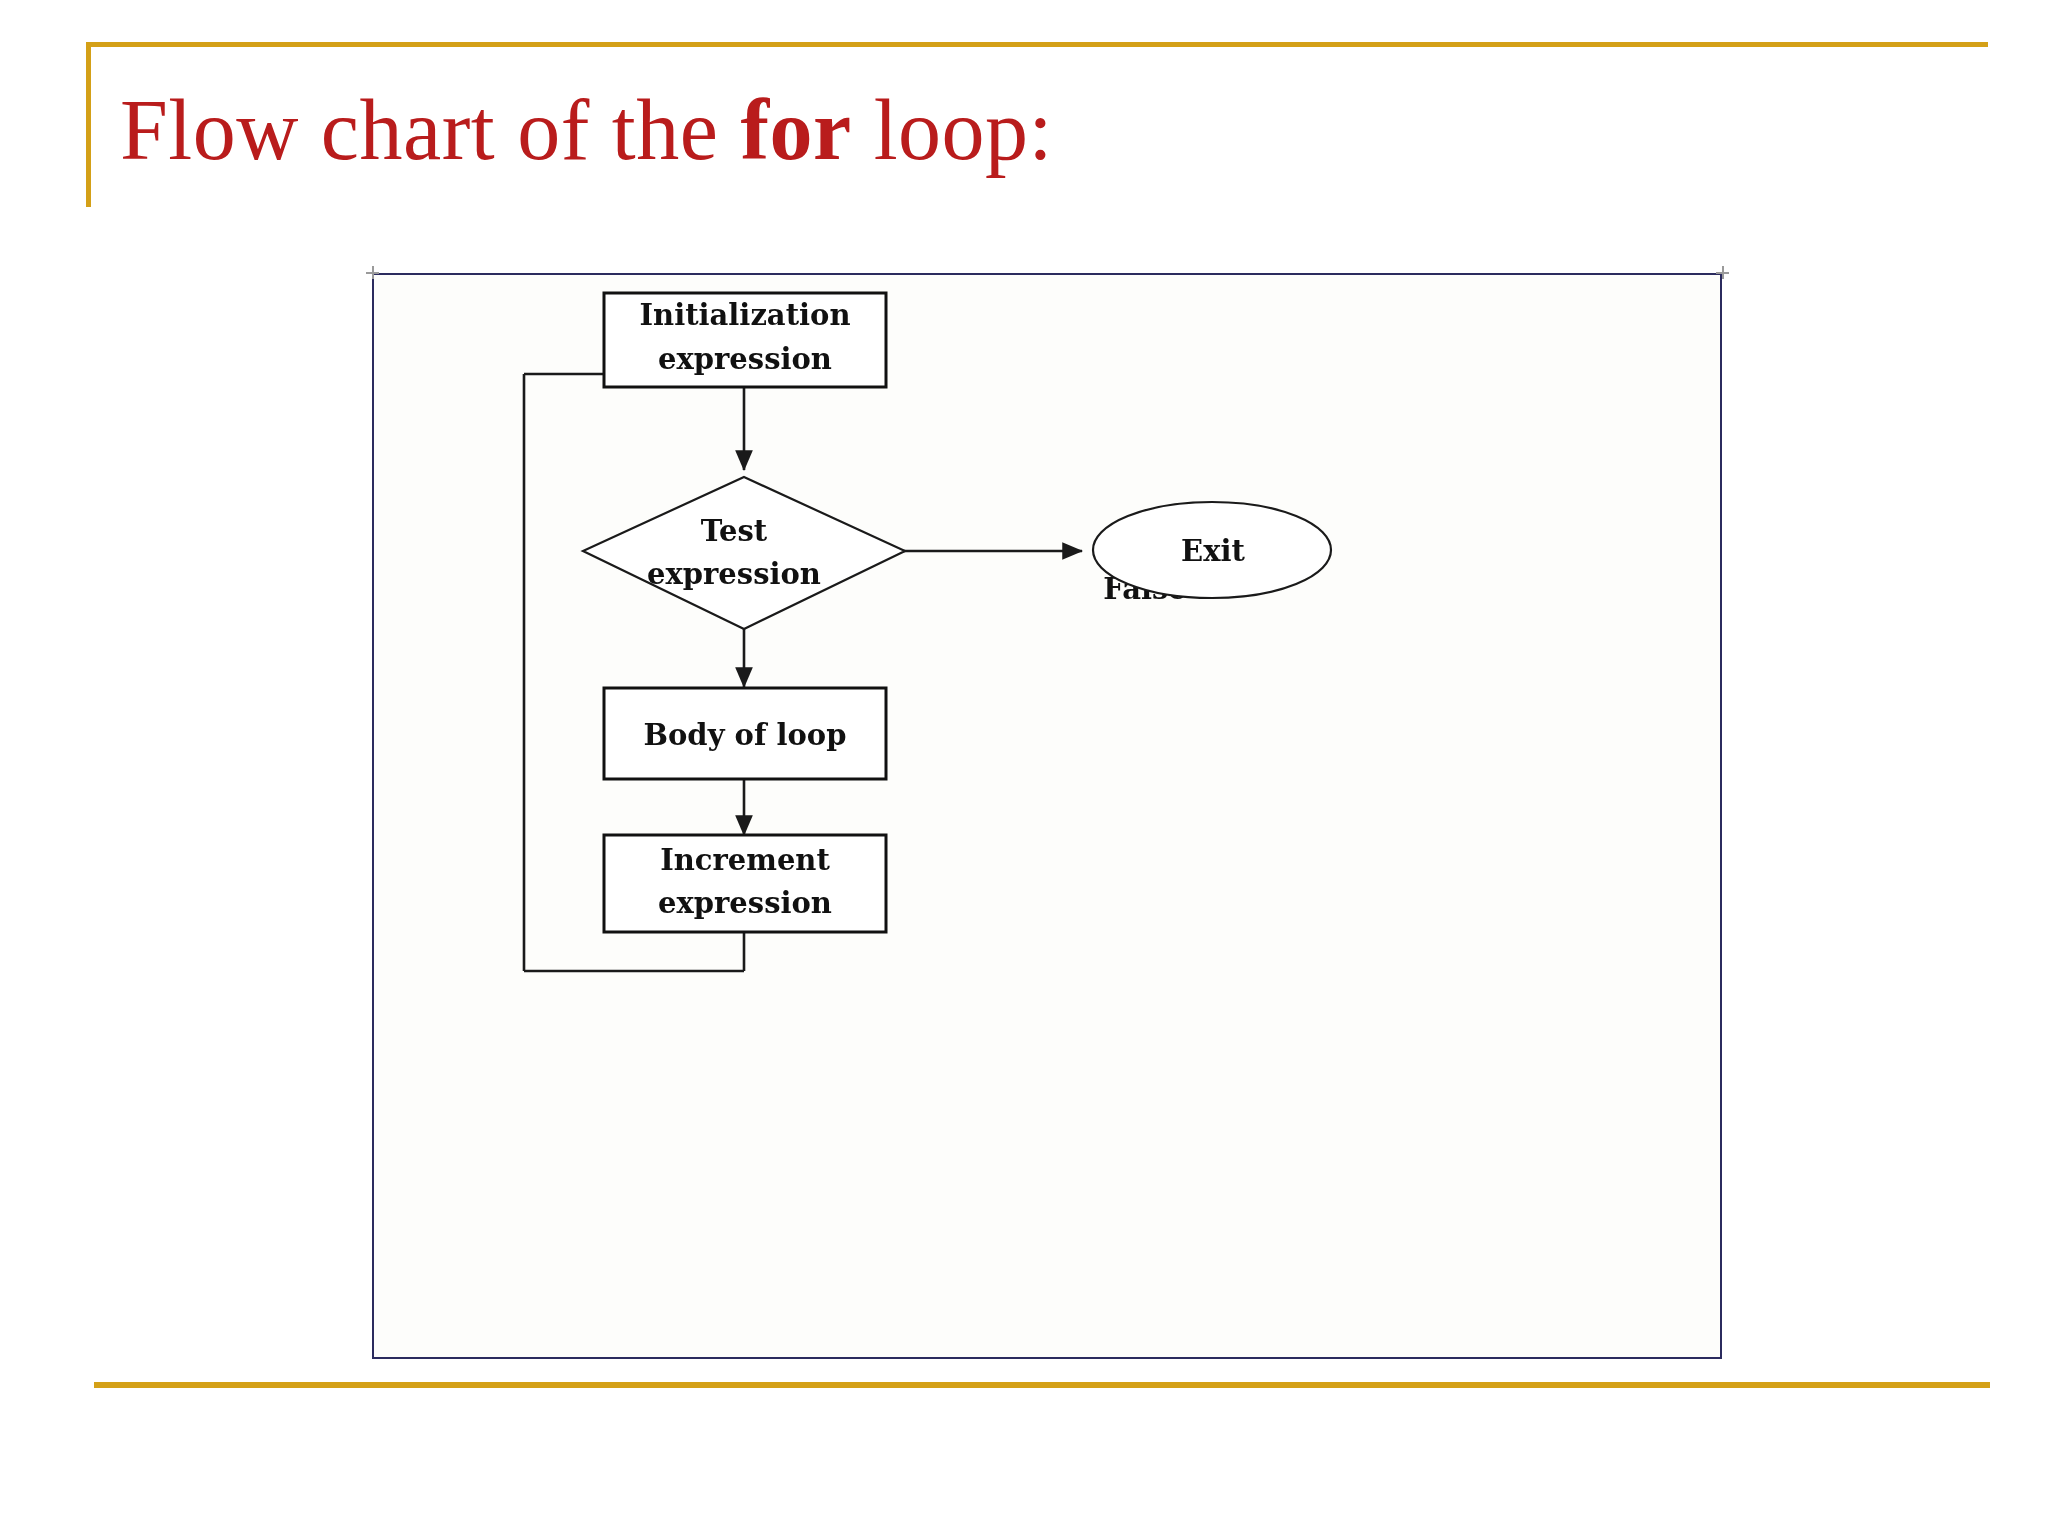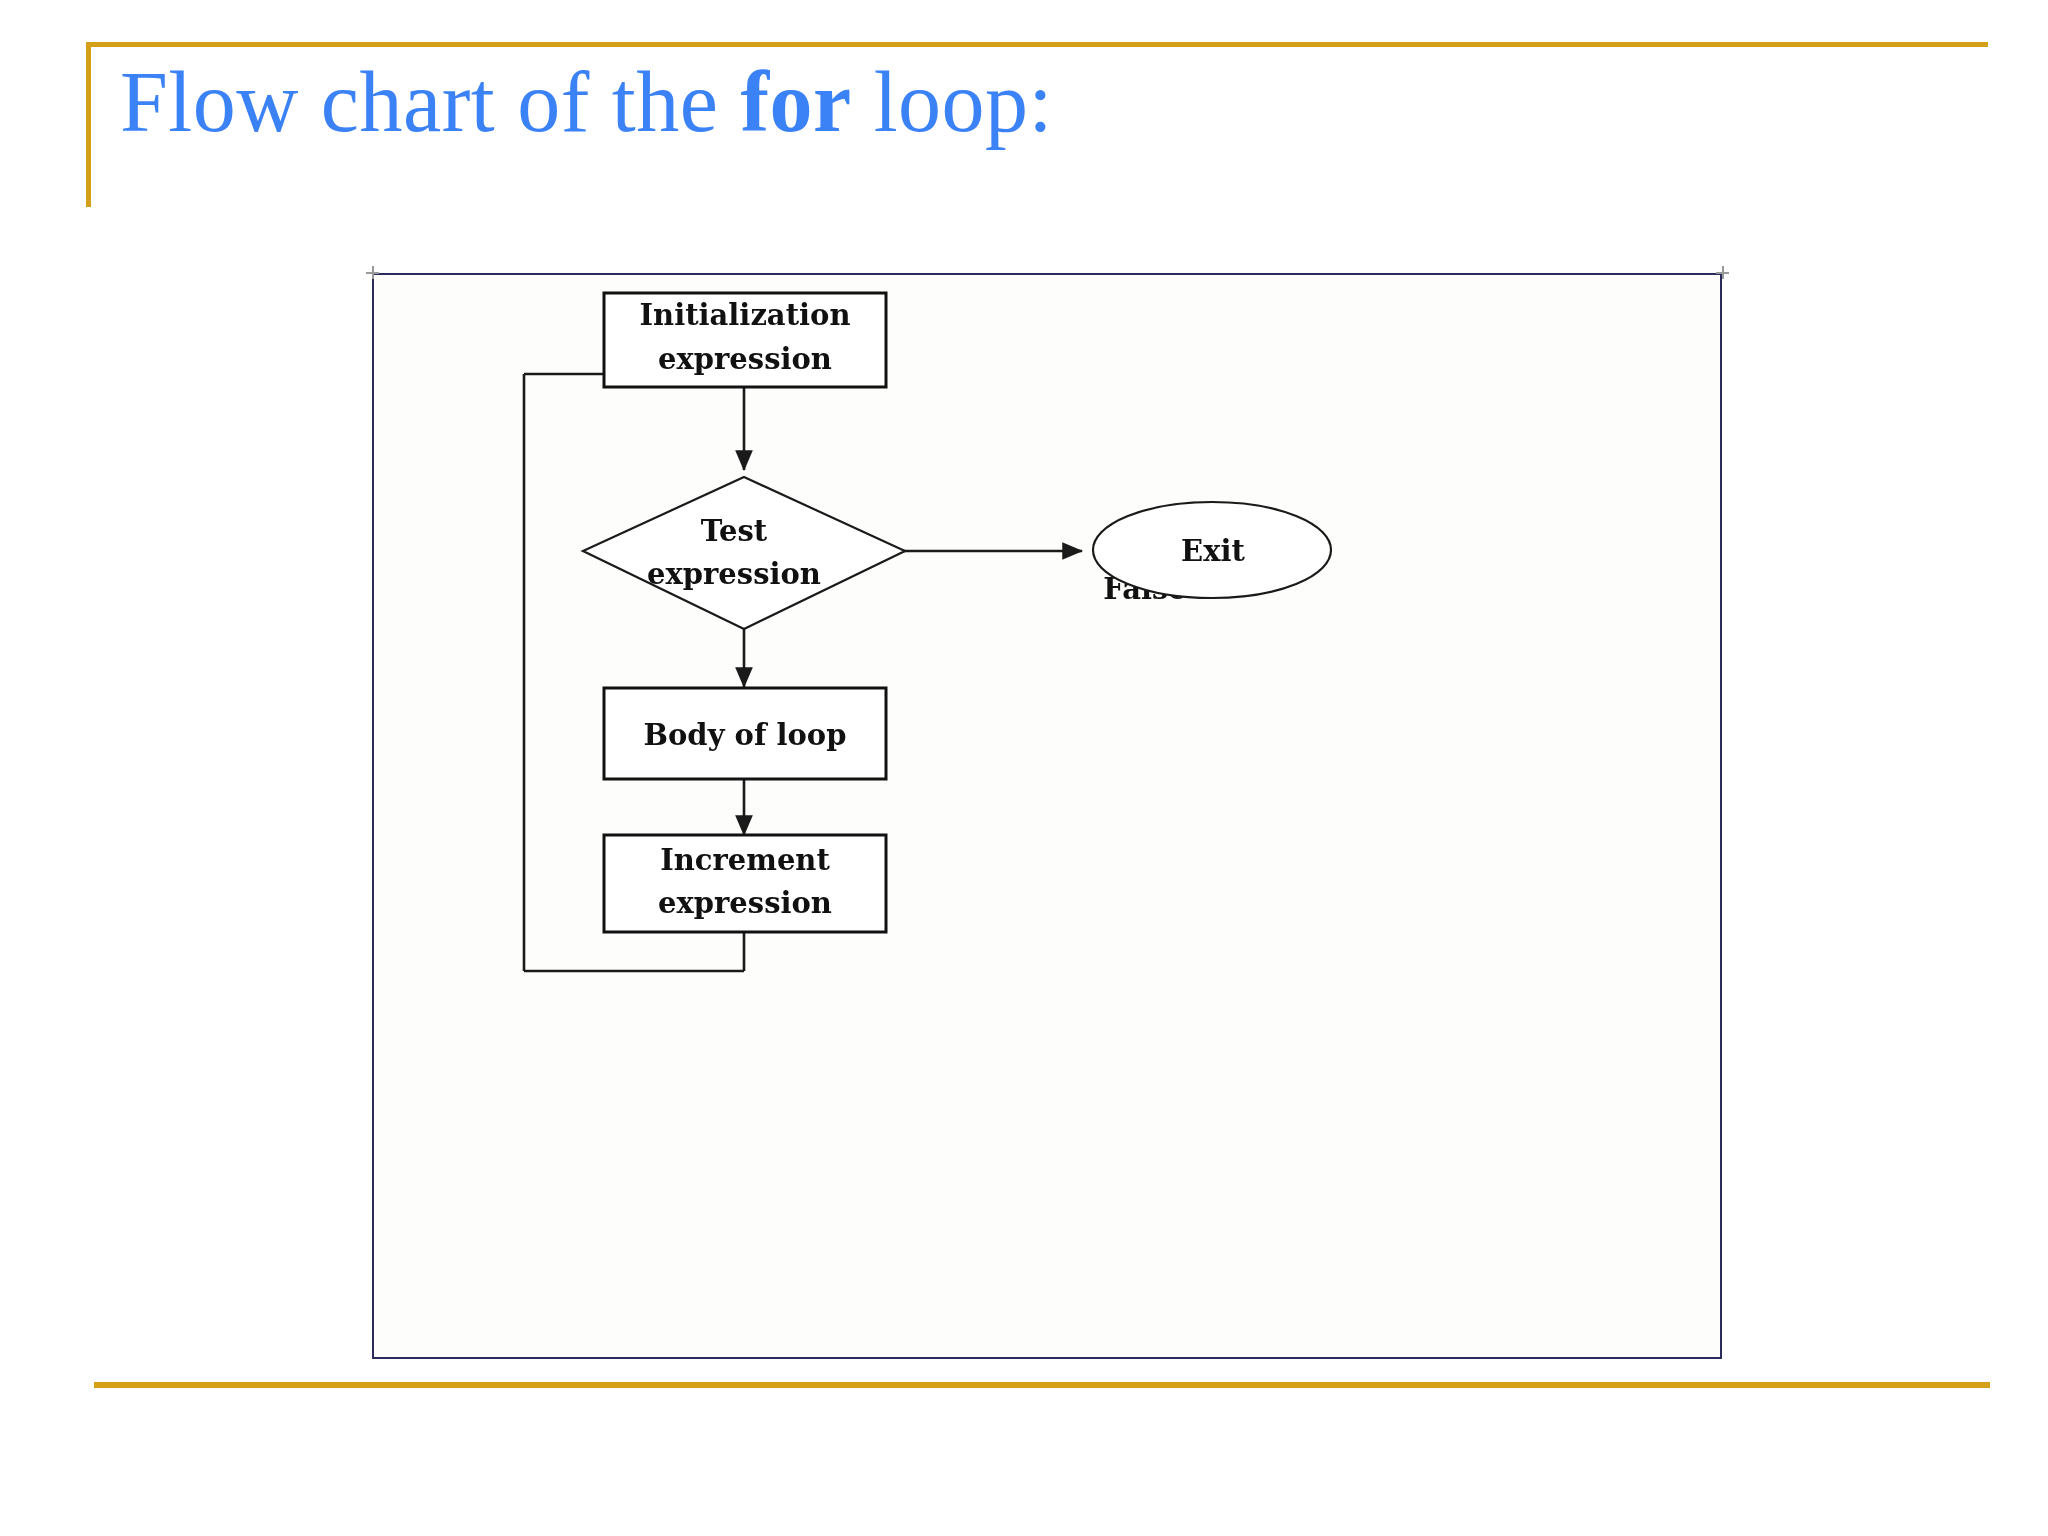--- a/index.html
+++ b/index.html
@@ -38,25 +38,25 @@
     top: 1382px;
     width: 1896px;
     height: 6px;
     background: #d4a017;
   }
 
   
   .slide-title {
     position: absolute;
     left: 120px;
-    top: 56px;
+    top: 84px;
     font-family: "Liberation Serif", serif;
     font-size: 86px;
     line-height: 1.08;
-    color: #3b82f6;
+    color: #b91c1c;
     white-space: nowrap;
     letter-spacing: 0.5px;
   }
   .slide-title .kw {
     font-weight: bold;
   }
 
   
   .diagram-frame {
     position: absolute;

